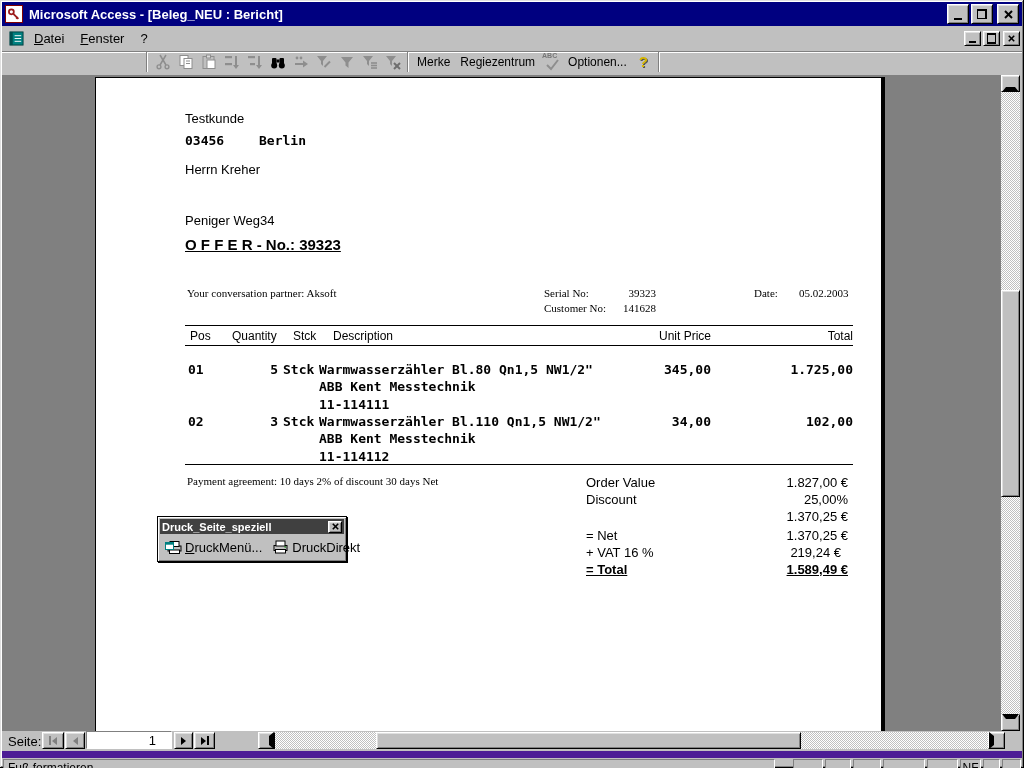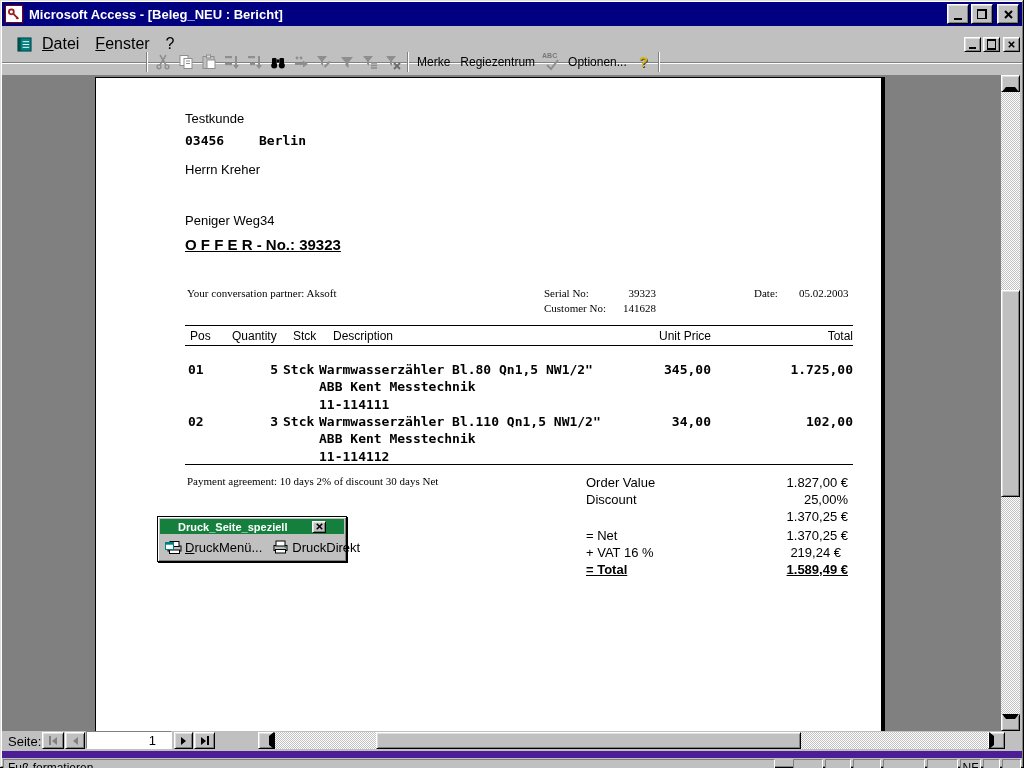--- a/index.html
+++ b/index.html
@@ -26,24 +26,24 @@
     border:1px solid; border-color:#fff #000 #000 #fff;
     box-shadow: inset 1px 1px 0 #dfdfdf, inset -1px -1px 0 #808080;
     display:flex; align-items:center; justify-content:center; margin-left:2px;
   }
   .glyph-min { width:8px; height:2px; background:#000; margin-top:9px; }
   .glyph-restore { position:relative; width:10px; height:10px; }
   .glyph-restore::before { content:""; position:absolute; right:0; top:0; width:7px; height:7px; border:1px solid #000; border-top-width:2px; background:#c0c0c0; }
   .glyph-restore::after  { content:""; position:absolute; left:0; bottom:0; width:7px; height:7px; border:1px solid #000; border-top-width:2px; background:#c0c0c0; }
   
   .menubar {
-    position: absolute; left: 2px; top: 26px; right: 2px; height: 37px;
-    display: flex; align-items: center; font-size: 16px;
+    position: absolute; left: 2px; top: 26px; right: 2px; height: 26px;
+    display: flex; align-items: center; font-size: 13px;
     border-bottom: 1px solid #808080; box-shadow: 0 1px 0 #fff;
-    padding-left: 12px;
+    padding-left: 4px;
   }
   .menuitem { padding: 2px 8px; }
   .menuitem u { text-decoration: underline; }
   .mdibtn { width: 17px; height: 15px; margin-left: 2px; }
   .mdibtn .glyph-min { margin-top:7px; width:7px; }
   .mdibtn .glyph-restore { width:9px; height:9px; }
   .menubar .spacer { flex: 1; }
   
   .toolbar {
     position: absolute; left: 2px; top: 48px; right: 2px; height: 27px;
@@ -114,22 +114,22 @@
     padding:1px 4px; white-space:nowrap; overflow:hidden;
   }
   
   .druck {
     position:absolute; left:157px; top:516px; width:190px; z-index:10;
     background:#c0c0c0; border:1px solid #000;
     box-shadow: 1px 1px 0 #000, inset 1px 1px 0 #fff, inset -1px -1px 0 #808080;
     padding:2px;
   }
   .druck .dtitle {
-    height:15px; background:#15803d; color:#fff; font-size:11px; font-weight:bold;
-    display:flex; align-items:center; padding:0 18px;
+    height:15px; background:#404040; color:#fff; font-size:11px; font-weight:bold;
+    display:flex; align-items:center; padding:0 2px;
   }
   .druck .dtitle span { flex:1; }
   .dclose { width:14px; height:12px; background:#c0c0c0; border:1px solid; border-color:#fff #000 #000 #fff; box-shadow: inset 1px 1px 0 #dfdfdf, inset -1px -1px 0 #808080; display:flex; align-items:center; justify-content:center; font-size:9px; font-weight:bold; }
   .druck .dbody { display:flex; align-items:flex-start; padding:4px 2px 3px 2px; font-size:13px; }
   .dbtn { display:flex; align-items:center; gap:3px; padding:1px 3px; }
   .dbtn u { text-decoration:underline; }
 </style>
 </head>
 <body>
 

